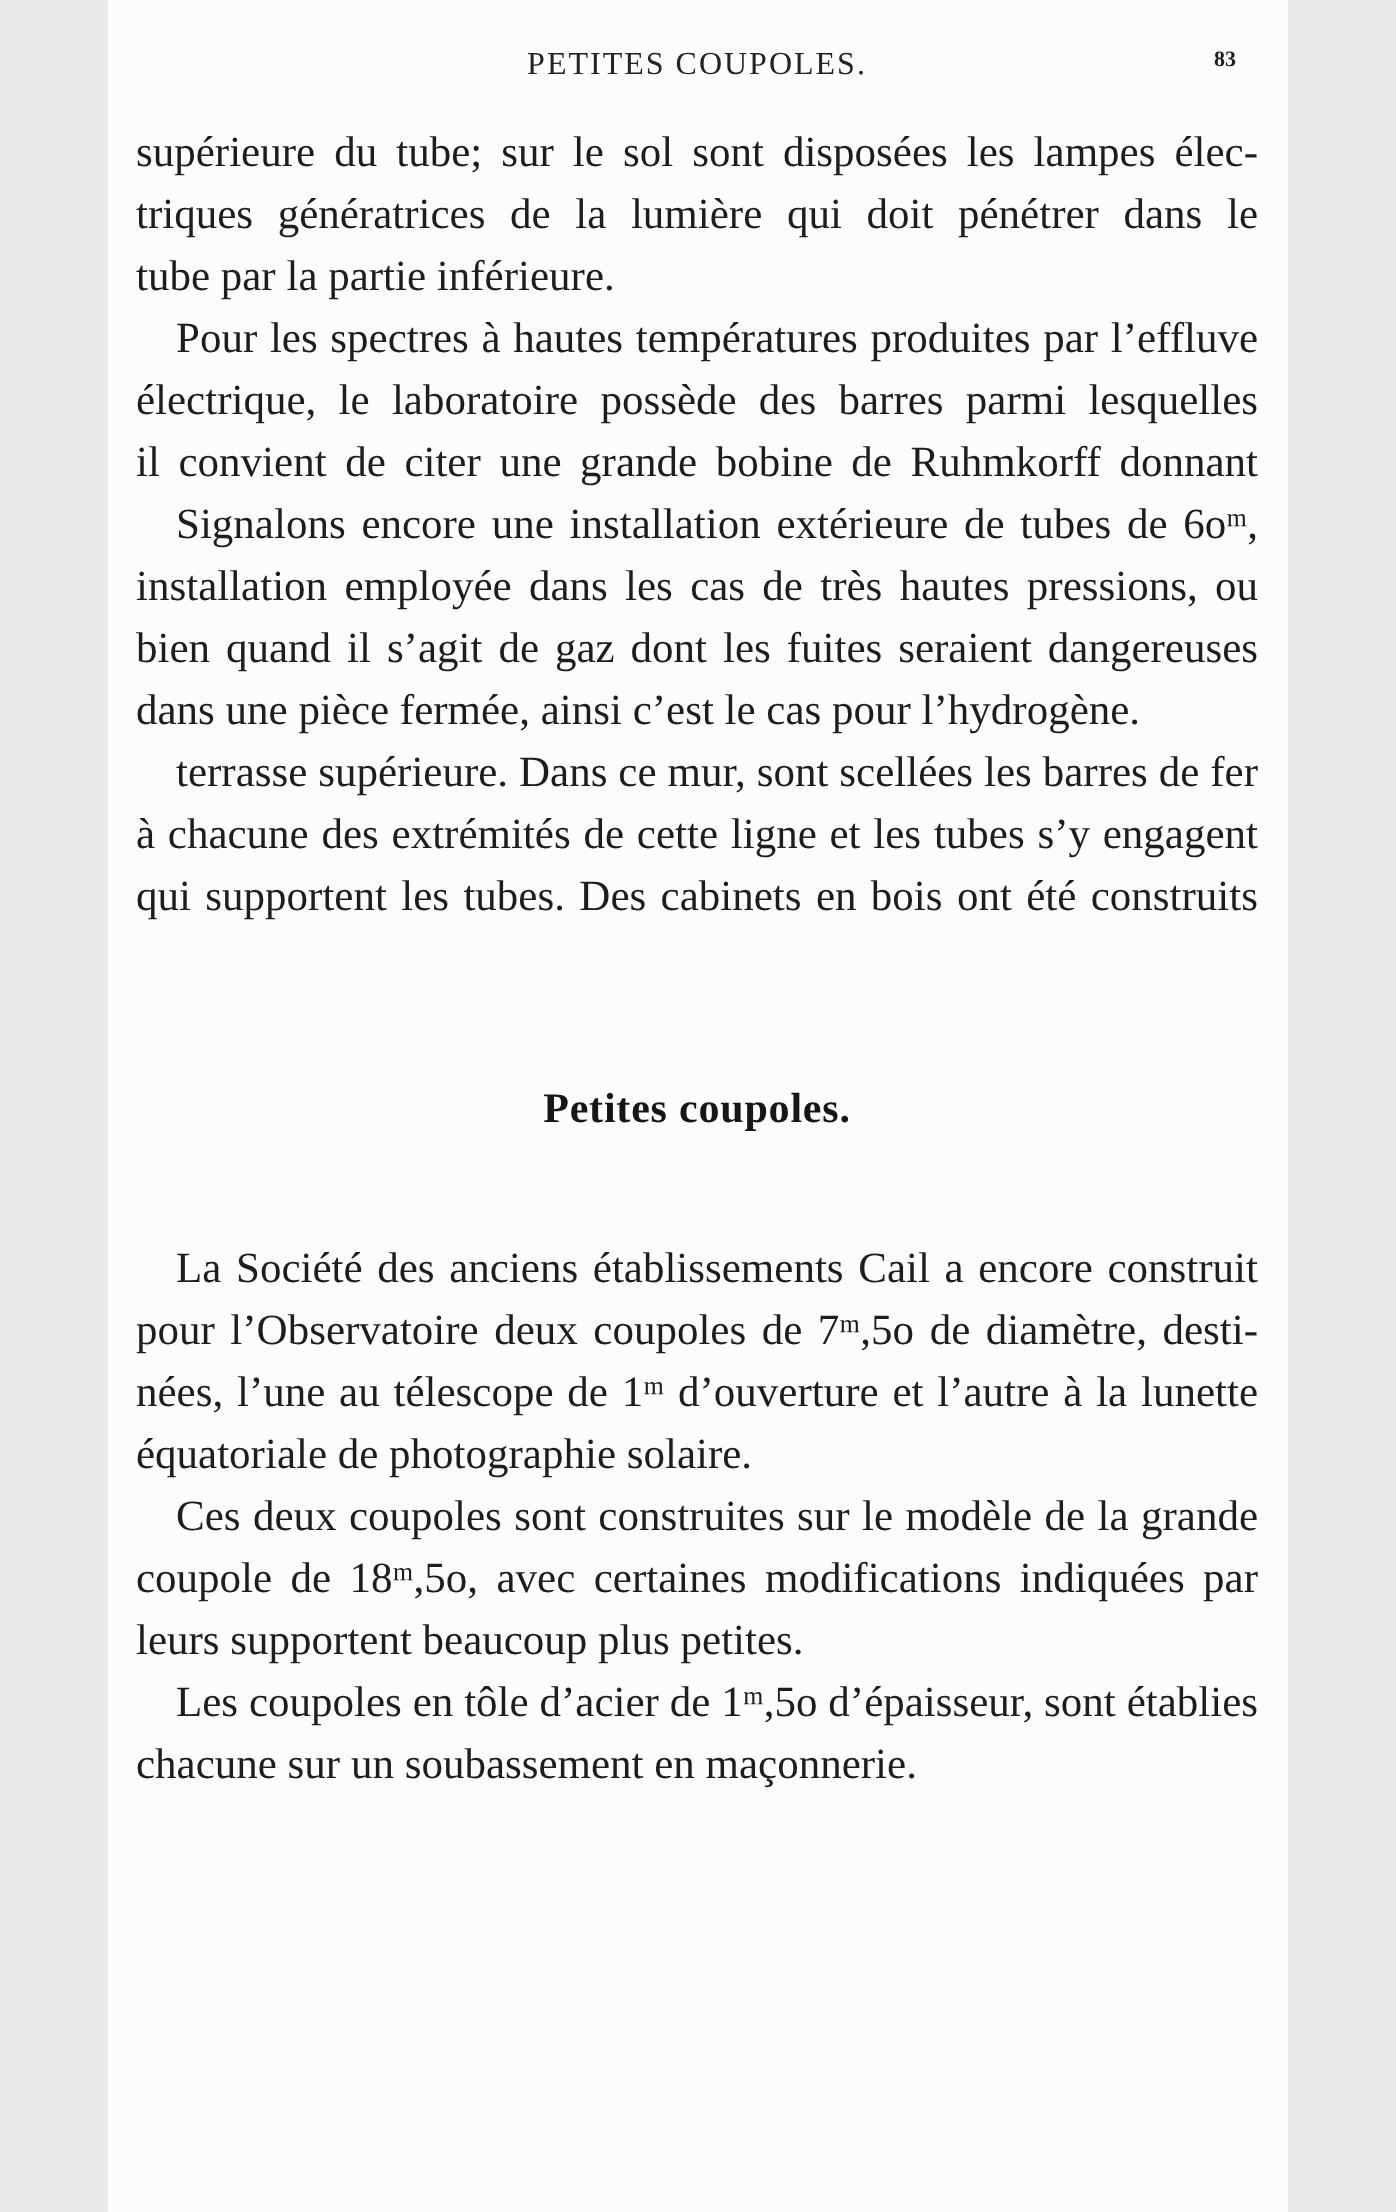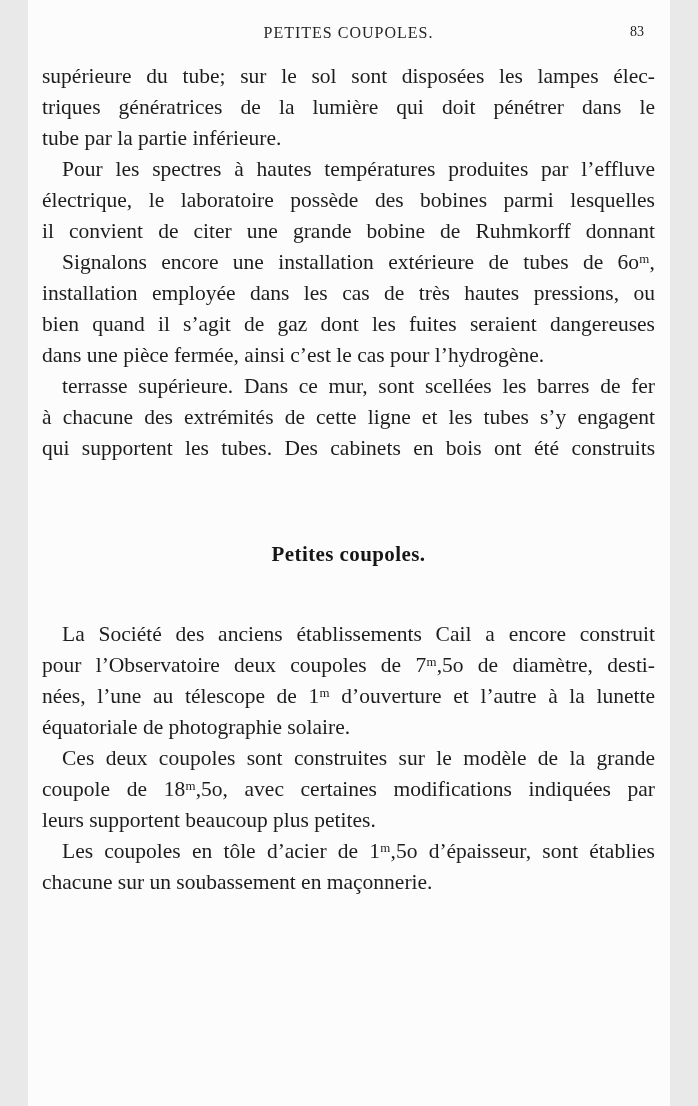--- a/index.html
+++ b/index.html
@@ -2,21 +2,21 @@
 <html lang="fr"><head>
 <meta charset="utf-8">
 <style>
   html, body {
     margin: 0;
     padding: 0;
     background: #e9e9e9;
   }
   .page {
     position: relative;
-    width: 642px;
+    width: 590px;
     height: 1106px;
     margin: 0 auto;
     background: #fcfcfc;
     color: #1d1d1d;
     box-sizing: border-box;
     padding: 24px 15px 0 14px;
     font-family: "Liberation Serif", "DejaVu Serif", serif;
     overflow: hidden;
   }
   .running-header {
@@ -30,22 +30,23 @@
     left: 50%;
     top: 0;
     transform: translateX(-50%);
     white-space: nowrap;
     color: #242424;
   }
   .page-number {
     position: absolute;
     right: 11px;
     top: 0;
-    font-size: 14px;
+    font-size: 11px;
     letter-spacing: 0;
+    font-weight: bold;
   }
   .body-text {
     margin-top: 17px;
     font-size: 21.5px;
     line-height: 31px;
   }
   .para { margin: 0; }
   .para .line {
     text-align: justify;
     text-align-last: justify;
@@ -80,21 +81,21 @@
   <div class="body-text">
 
     <div>
         <div class="para">
           <div class="line">supérieure du tube; sur le sol sont disposées les lampes élec-</div>
           <div class="line">triques génératrices de la lumière qui doit pénétrer dans le</div>
           <div class="line last">tube par la partie inférieure.</div>
         </div>
         <div class="para indent">
           <div class="line">Pour les spectres à hautes températures produites par l’effluve</div>
-          <div class="line">électrique, le laboratoire possède des bobines parmi lesquelles</div>
+          <div class="line">électrique, le laboratoire possède des barres parmi lesquelles</div>
           <div class="line">il convient de citer une grande bobine de Ruhmkorff donnant</div>
         </div>
         <div class="para indent">
           <div class="line">Signalons encore une installation extérieure de tubes de 6oᵐ,</div>
           <div class="line">installation employée dans les cas de très hautes pressions, ou</div>
           <div class="line">bien quand il s’agit de gaz dont les fuites seraient dangereuses</div>
           <div class="line last">dans une pièce fermée, ainsi c’est le cas pour l’hydrogène.</div>
         </div>
         <div class="para indent">
           <div class="line">terrasse supérieure. Dans ce mur, sont scellées les barres de fer</div>

